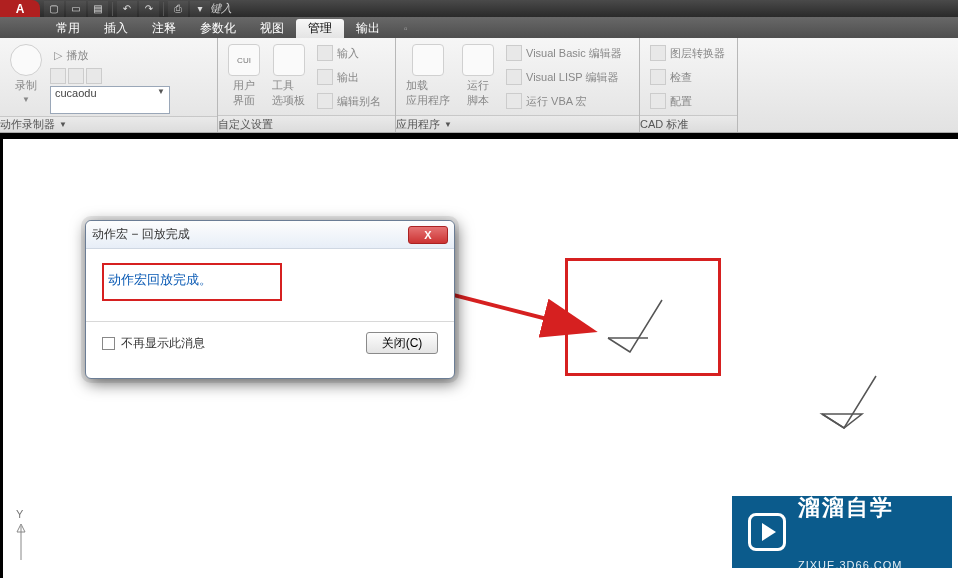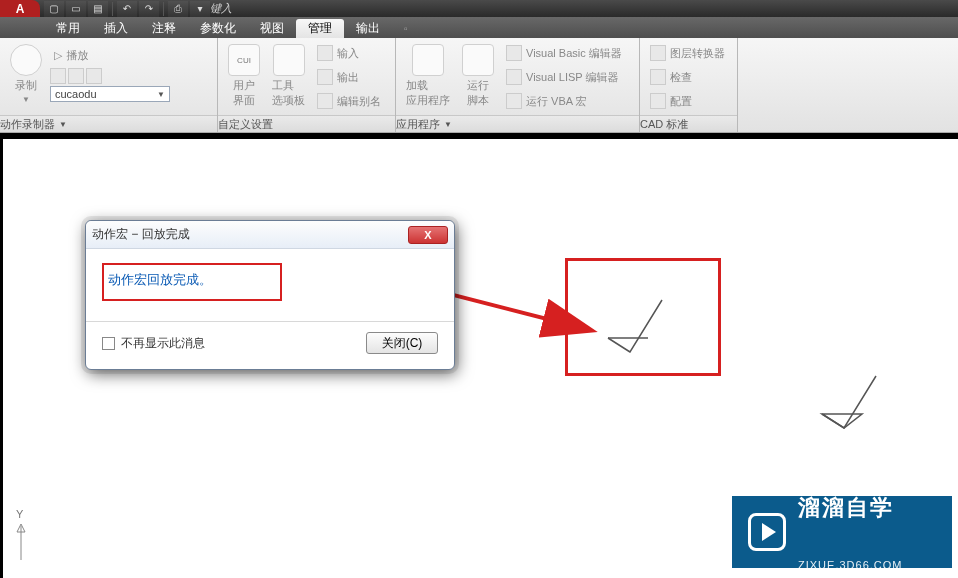--- a/index.html
+++ b/index.html
@@ -26,32 +26,32 @@
     .panel-body { flex: 1; display: flex; align-items: flex-start; padding: 4px 6px 2px; gap: 4px; color: #888; }
     .panel-title { height: 17px; background: linear-gradient(#eaeaea,#dcdcdc); border-top: 1px solid #c8c8c8; font-size: 11px; color: #555; display: flex; align-items: center; justify-content: flex-start; }
     .panel-title .drop { margin-left: 4px; font-size: 8px; }
     
     .big-btn { display: flex; flex-direction: column; align-items: center; gap: 2px; padding: 2px 4px; font-size: 11px; }
     .big-icon { width: 32px; height: 32px; border: 1px solid #d0d0d0; border-radius: 16px; background: #fafafa; }
     .big-icon.sq { border-radius: 4px; }
     .vstack { display: flex; flex-direction: column; gap: 2px; }
     .row-btn { display: flex; align-items: center; gap: 4px; font-size: 11px; height: 22px; padding: 0 4px; }
     .sm-icon { width: 16px; height: 16px; background: #e8e8e8; border: 1px solid #ccc; display:inline-block; }
-    .combo { width: 120px; height: 16px; border: 1px solid #9aa7b8; background: #fff; font-size: 11px; padding: 0 4px; display: flex; align-items: center; justify-content: space-between; color: #444; }
+    .combo { width: 120px; height: 28px; border: 1px solid #9aa7b8; background: #fff; font-size: 11px; padding: 0 4px; display: flex; justify-content: space-between; color: #444; }
     .combo .arrow { font-size: 8px; color: #555; }
     .mini-grid { display: flex; gap: 2px; }
     
     
     .canvas { position: absolute; top: 133px; left: 0; right: 0; bottom: 0; background: #fff; border-left: 3px solid #000; border-top: 6px solid #000; }
     
     
     .dialog { position: absolute; left: 85px; top: 220px; width: 370px; background: #fff; border: 1px solid #6b7d95; border-radius: 6px; box-shadow: 2px 4px 16px rgba(0,0,0,0.6), 0 0 0 4px rgba(0,0,0,0.08); }
     .dlg-title { height: 28px; background: linear-gradient(#fdfdfd,#e7eef7); border-bottom: 1px solid #cfd7e2; border-radius: 6px 6px 0 0; display: flex; align-items: center; padding: 0 6px; font-size: 12px; color: #333; }
     .dlg-close { margin-left: auto; width: 40px; height: 18px; background: linear-gradient(#e57373,#c33); border: 1px solid #a22; border-radius: 3px; color: #fff; font-size: 11px; display: flex; align-items: center; justify-content: center; font-weight: bold; }
-    .dlg-body { padding: 14px 16px 3px; }
+    .dlg-body { padding: 14px 16px 12px; }
     .dlg-msg { color: #0a5ab4; font-size: 13px; padding: 6px 4px 10px; }
     .red-box { border: 2px solid #d62020; }
     .msg-box { width: 180px; margin-bottom: 20px; }
     .dlg-sep { height: 1px; background: #d8d8d8; margin: 0 -16px 10px; }
     .dlg-footer { display: flex; align-items: center; padding: 0 0 12px; }
     .chk { width: 13px; height: 13px; border: 1px solid #888; margin-right: 6px; display:inline-block; }
     .dlg-foot-label { font-size: 12px; color: #333; }
     .btn { margin-left: auto; min-width: 72px; height: 22px; border: 1px solid #8a8a8a; background: linear-gradient(#fdfdfd,#e4e4e4); border-radius: 3px; font-size: 12px; display: flex; align-items: center; justify-content: center; }
     
     

